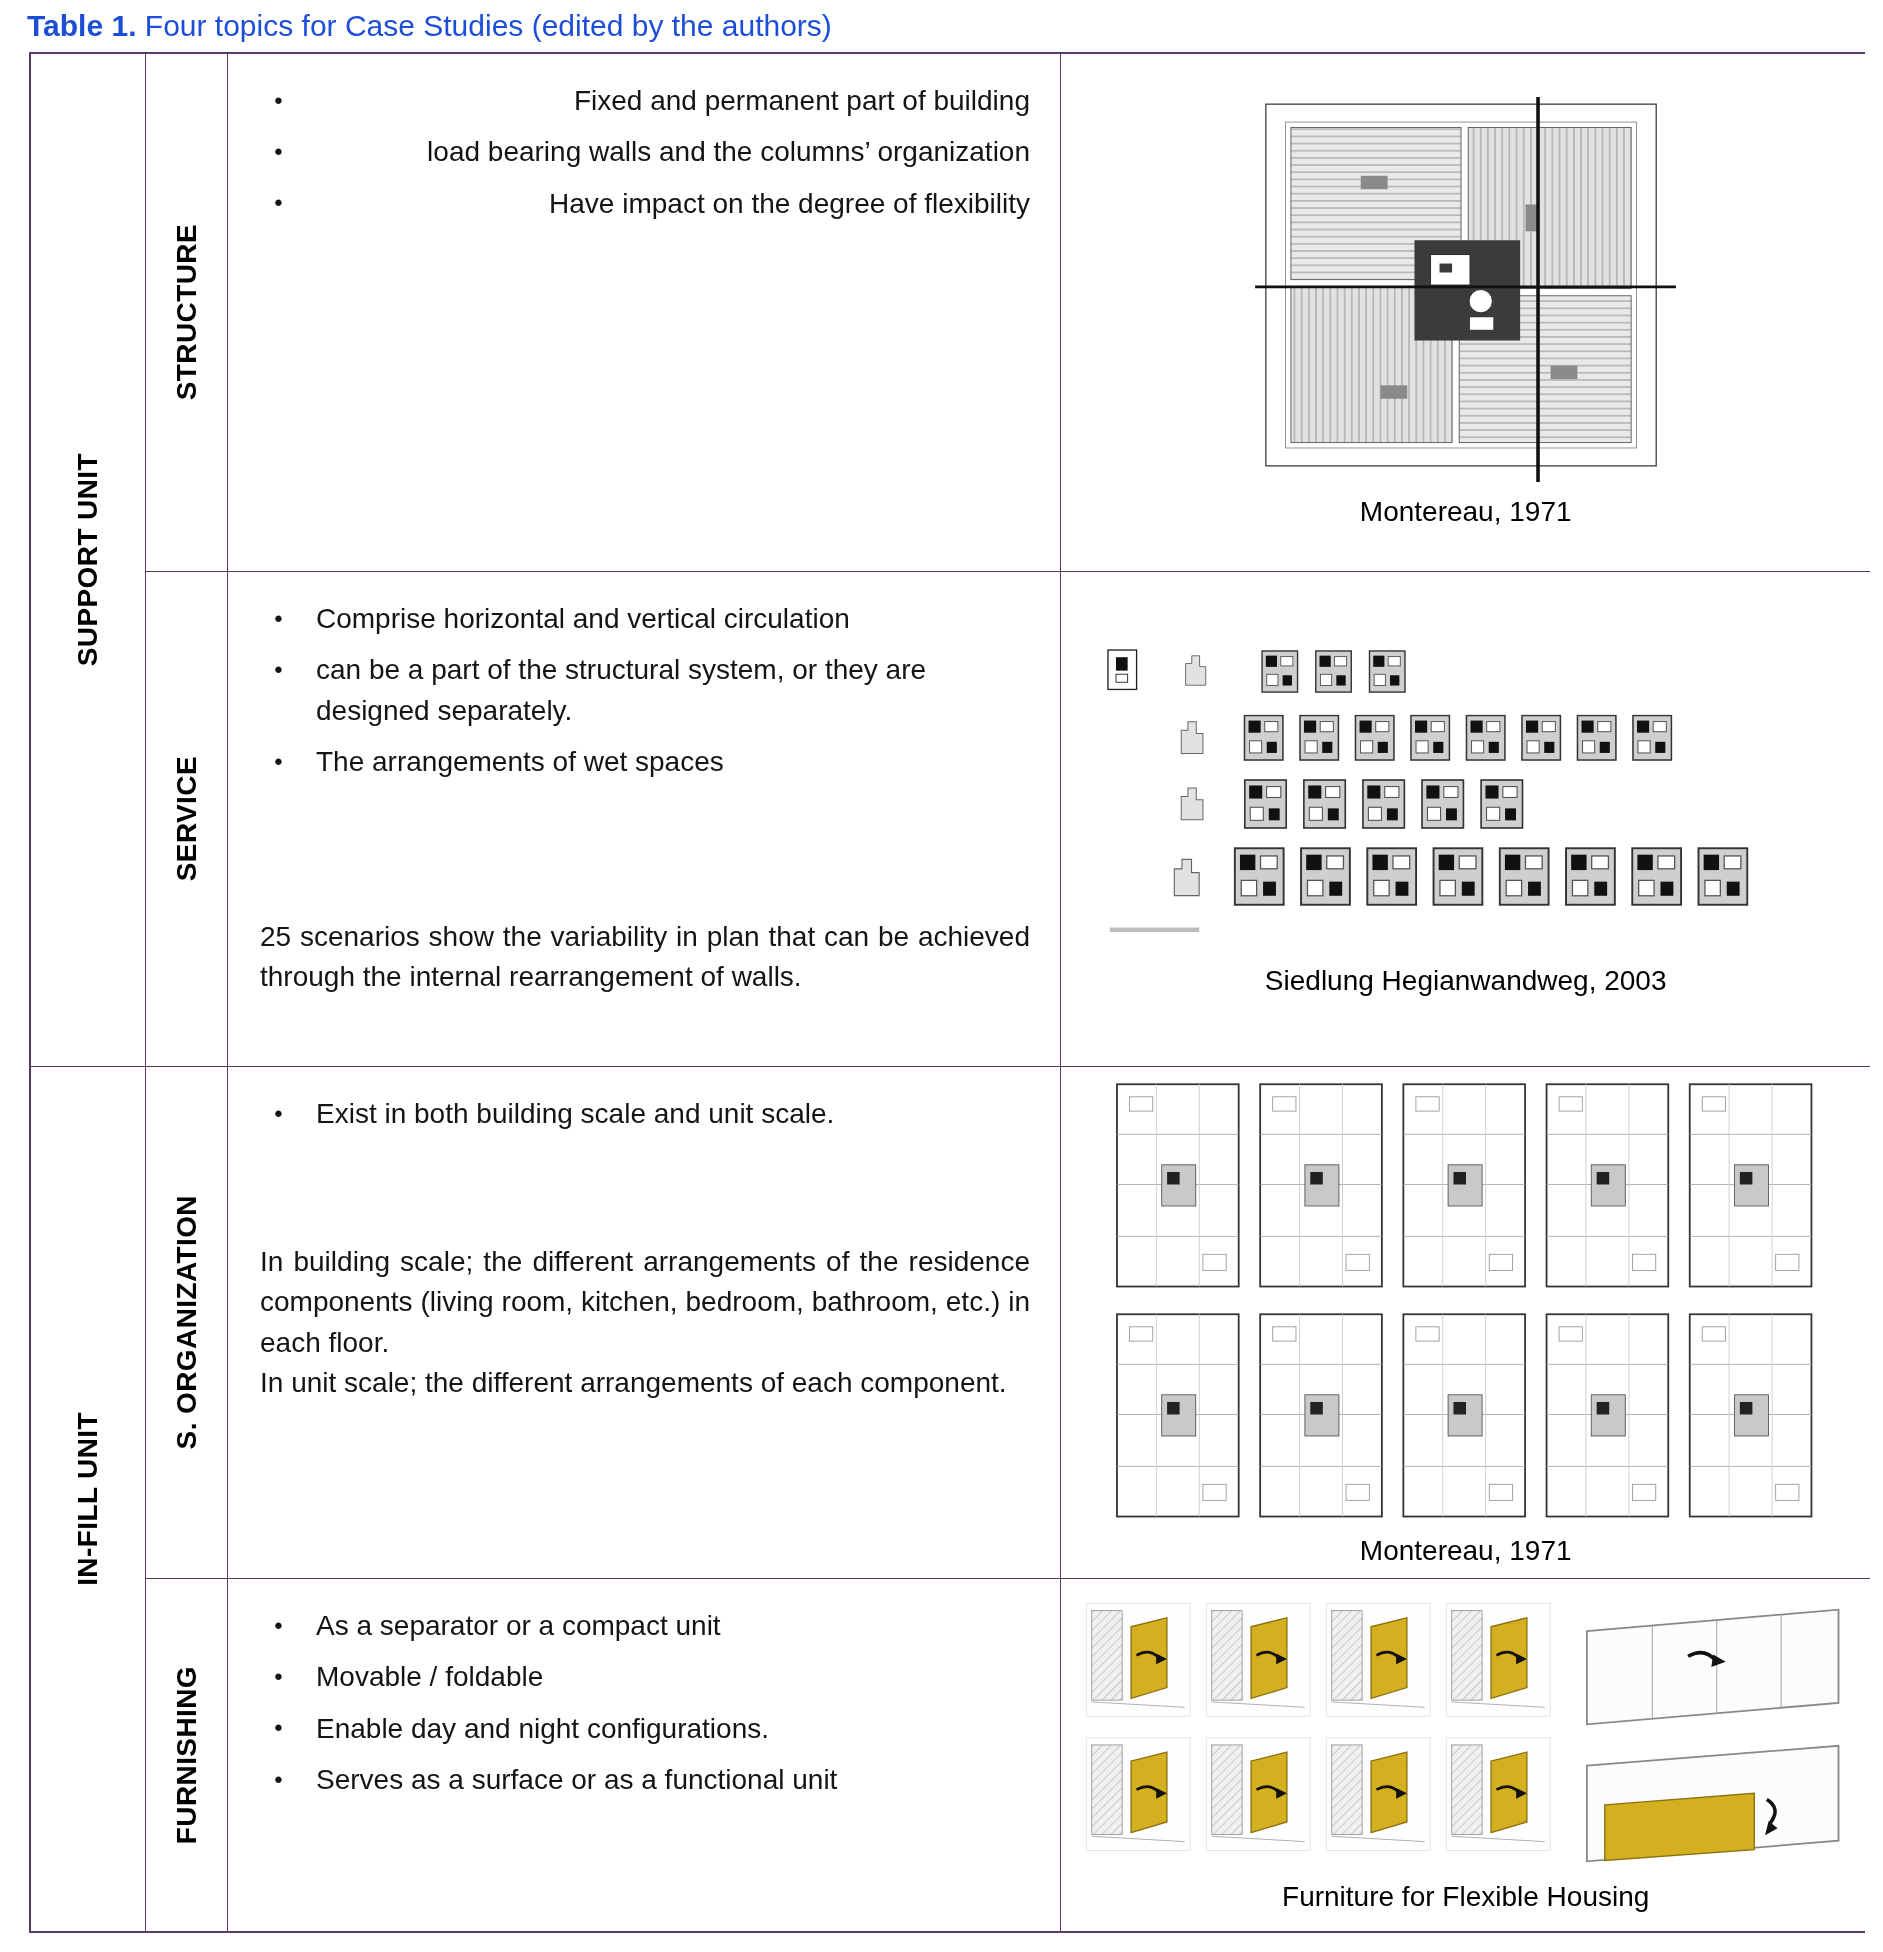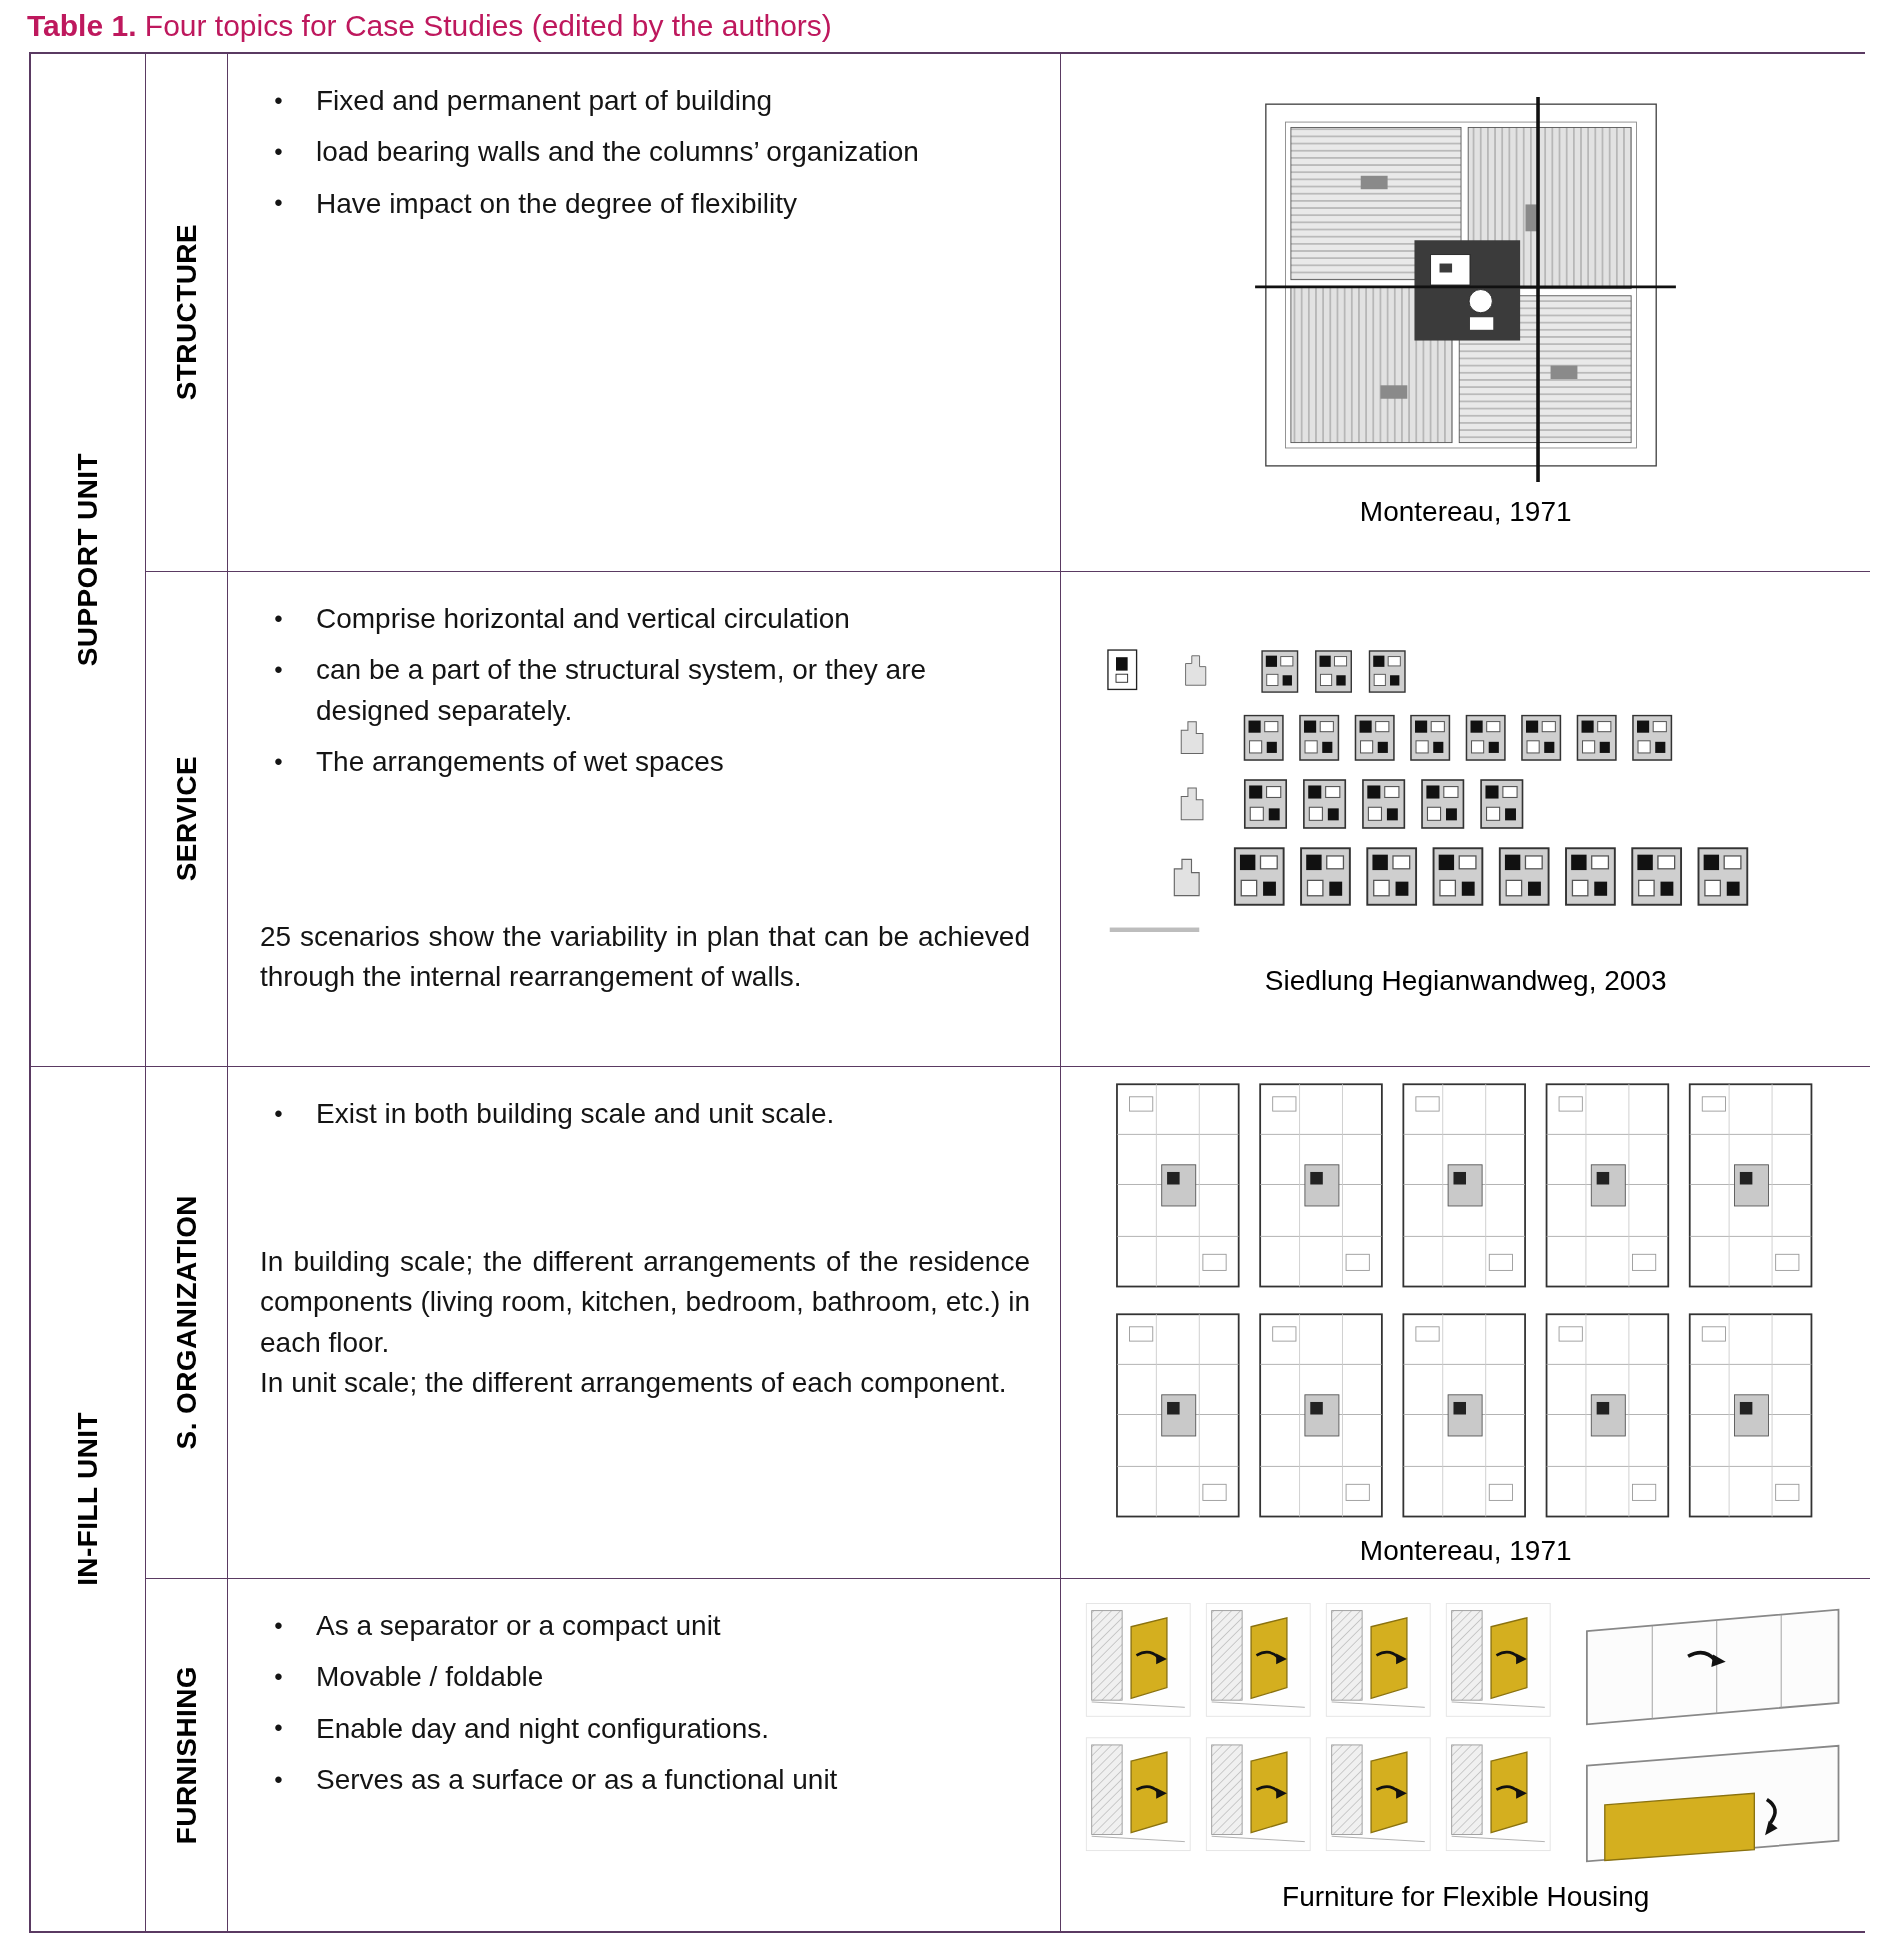--- a/index.html
+++ b/index.html
@@ -3,36 +3,36 @@
 <meta charset="utf-8">
 <style>
   :root{
     --bd:#5a3a62;
     --ink:#141414;
   }
   *{box-sizing:border-box;margin:0;padding:0;}
   html,body{background:#fff;}
   body{font-family:"Liberation Sans",sans-serif;color:var(--ink);}
   .page{position:relative;width:1883px;height:1952px;background:#fff;overflow:hidden;}
-  .title{padding:9px 0 9px 27px;font-size:30px;color:#be185d;}
+  .title{padding:9px 0 9px 27px;font-size:30px;color:#1d4ed8;}
   .title .bold{font-weight:700;}
   .tbl{margin-left:29px;width:1836px;height:1881px;display:grid;
        grid-template-columns:115px 82px 833px 1fr;
        grid-template-rows:518px 495px 512px 1fr;
        border:2.7px solid var(--bd);background:#fff;}
   .cell{border-right:1.8px solid var(--bd);border-bottom:1.8px solid var(--bd);background:#fff;}
   .no-r{border-right:none;}
   .no-b{border-bottom:none;}
   .g1{grid-column:1;grid-row:1/3;}
   .g2{grid-column:1;grid-row:3/5;}
   .c2r1{grid-column:2;grid-row:1;}
   .c2r2{grid-column:2;grid-row:2;}
   .c2r3{grid-column:2;grid-row:3;}
   .c2r4{grid-column:2;grid-row:4;}
-  .c3r1{grid-column:3;grid-row:1;}
+  .c3r1{grid-column:3;grid-row:1;text-align:right;}
   .c3r2{grid-column:3;grid-row:2;}
   .c3r3{grid-column:3;grid-row:3;}
   .c3r4{grid-column:3;grid-row:4;}
   .c4r1{grid-column:4;grid-row:1;}
   .c4r2{grid-column:4;grid-row:2;}
   .c4r3{grid-column:4;grid-row:3;}
   .c4r4{grid-column:4;grid-row:4;}
   .vcell{display:flex;align-items:center;justify-content:center;}
   .vlabel{writing-mode:vertical-rl;transform:rotate(180deg);font-weight:700;
           font-size:28px;letter-spacing:0.4px;white-space:nowrap;color:#000;}

